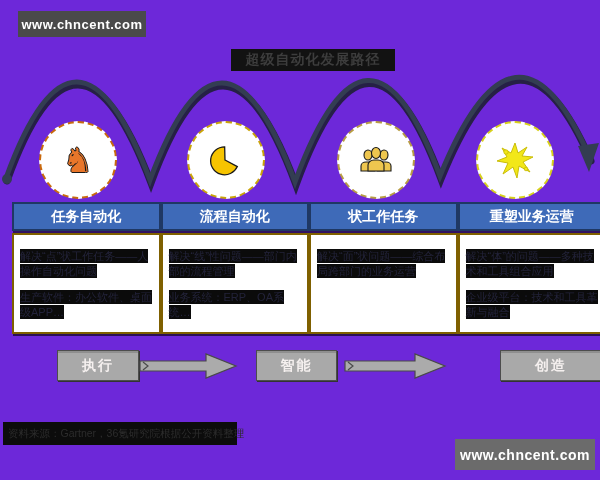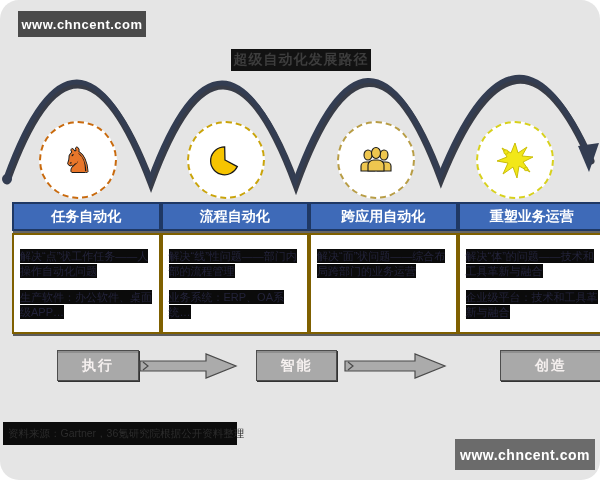--- a/index.html
+++ b/index.html
@@ -1,35 +1,34 @@
 <!DOCTYPE html>
 <html><head>
 <meta charset="utf-8">
 <style>
   * { margin:0; padding:0; box-sizing:border-box; }
   html,body { background:#ffffff; }
   body { font-family:"Liberation Sans","DejaVu Sans",sans-serif; }
   .canvas {
-    position:relative; width:600px; height:480px; background:#e5e5e5;
+    position:relative; width:600px; height:480px; background:#6d28d9;
     overflow:hidden;
-    border-radius:19px;
   }
 
   
   .wm {
     position:absolute; background:#4c4c4c; color:#ffffff;
     font-weight:bold; font-size:13px; letter-spacing:0.5px;
     display:flex; align-items:center; justify-content:center;
   }
   .wm-top { left:18px; top:11px; width:128px; height:26px; background:#4a4a4a; }
   .wm-bottom { left:455px; top:439px; width:140px; height:31px; background:#6b6b6b; font-size:14px; }
 
   
   .title {
-    position:absolute; left:231px; top:49px; width:140px; height:22px;
+    position:absolute; left:231px; top:49px; width:164px; height:22px;
     background:#121212; color:#3d3d3d; font-weight:bold; font-size:14px;
     display:flex; align-items:center; justify-content:center; letter-spacing:1px;
   }
 
   
   .arcs { position:absolute; left:0; top:0; width:600px; height:240px; }
 
   
   .circle {
     position:absolute; width:78px; height:78px; border-radius:50%;
@@ -150,30 +149,30 @@
 
     <div class="col">
       <div class="col-header">流程自动化</div>
       <div class="col-body">
         <p><span class="hl">解决“线”性问题——部门内部的流程管理</span></p>
         <p><span class="hl">业务系统：ERP、OA系统…</span></p>
       </div>
     </div>
 
     <div class="col">
-      <div class="col-header">跨应用自动化</div>
+      <div class="col-header">状工作任务</div>
       <div class="col-body">
         <p><span class="hl">解决“面”状问题——综合布局跨部门的业务运营</span></p>
       </div>
     </div>
 
     <div class="col">
       <div class="col-header">重塑业务运营</div>
       <div class="col-body">
-        <p><span class="hl">解决“体”的问题——技术和工具革新与融合</span></p>
+        <p><span class="hl">解决“体”的问题——多种技术和工具组合应用</span></p>
         <p><span class="hl">企业级平台：技术和工具革新与融合</span></p>
       </div>
     </div>
 
   </div>
 
   <div class="stage-box stage-1">执行</div>
   <svg class="block-arrow arrow-1" width="100" height="28" viewBox="0 0 100 28">
     <polygon points="2,9 68,9 68,2 98,14 68,26 68,19 2,19" fill="#ababab" stroke="#4a4a4a" stroke-width="1.2"></polygon>
     <polyline points="5,10 10,14 5,18" fill="none" stroke="#4a4a4a" stroke-width="1.2"></polyline>

